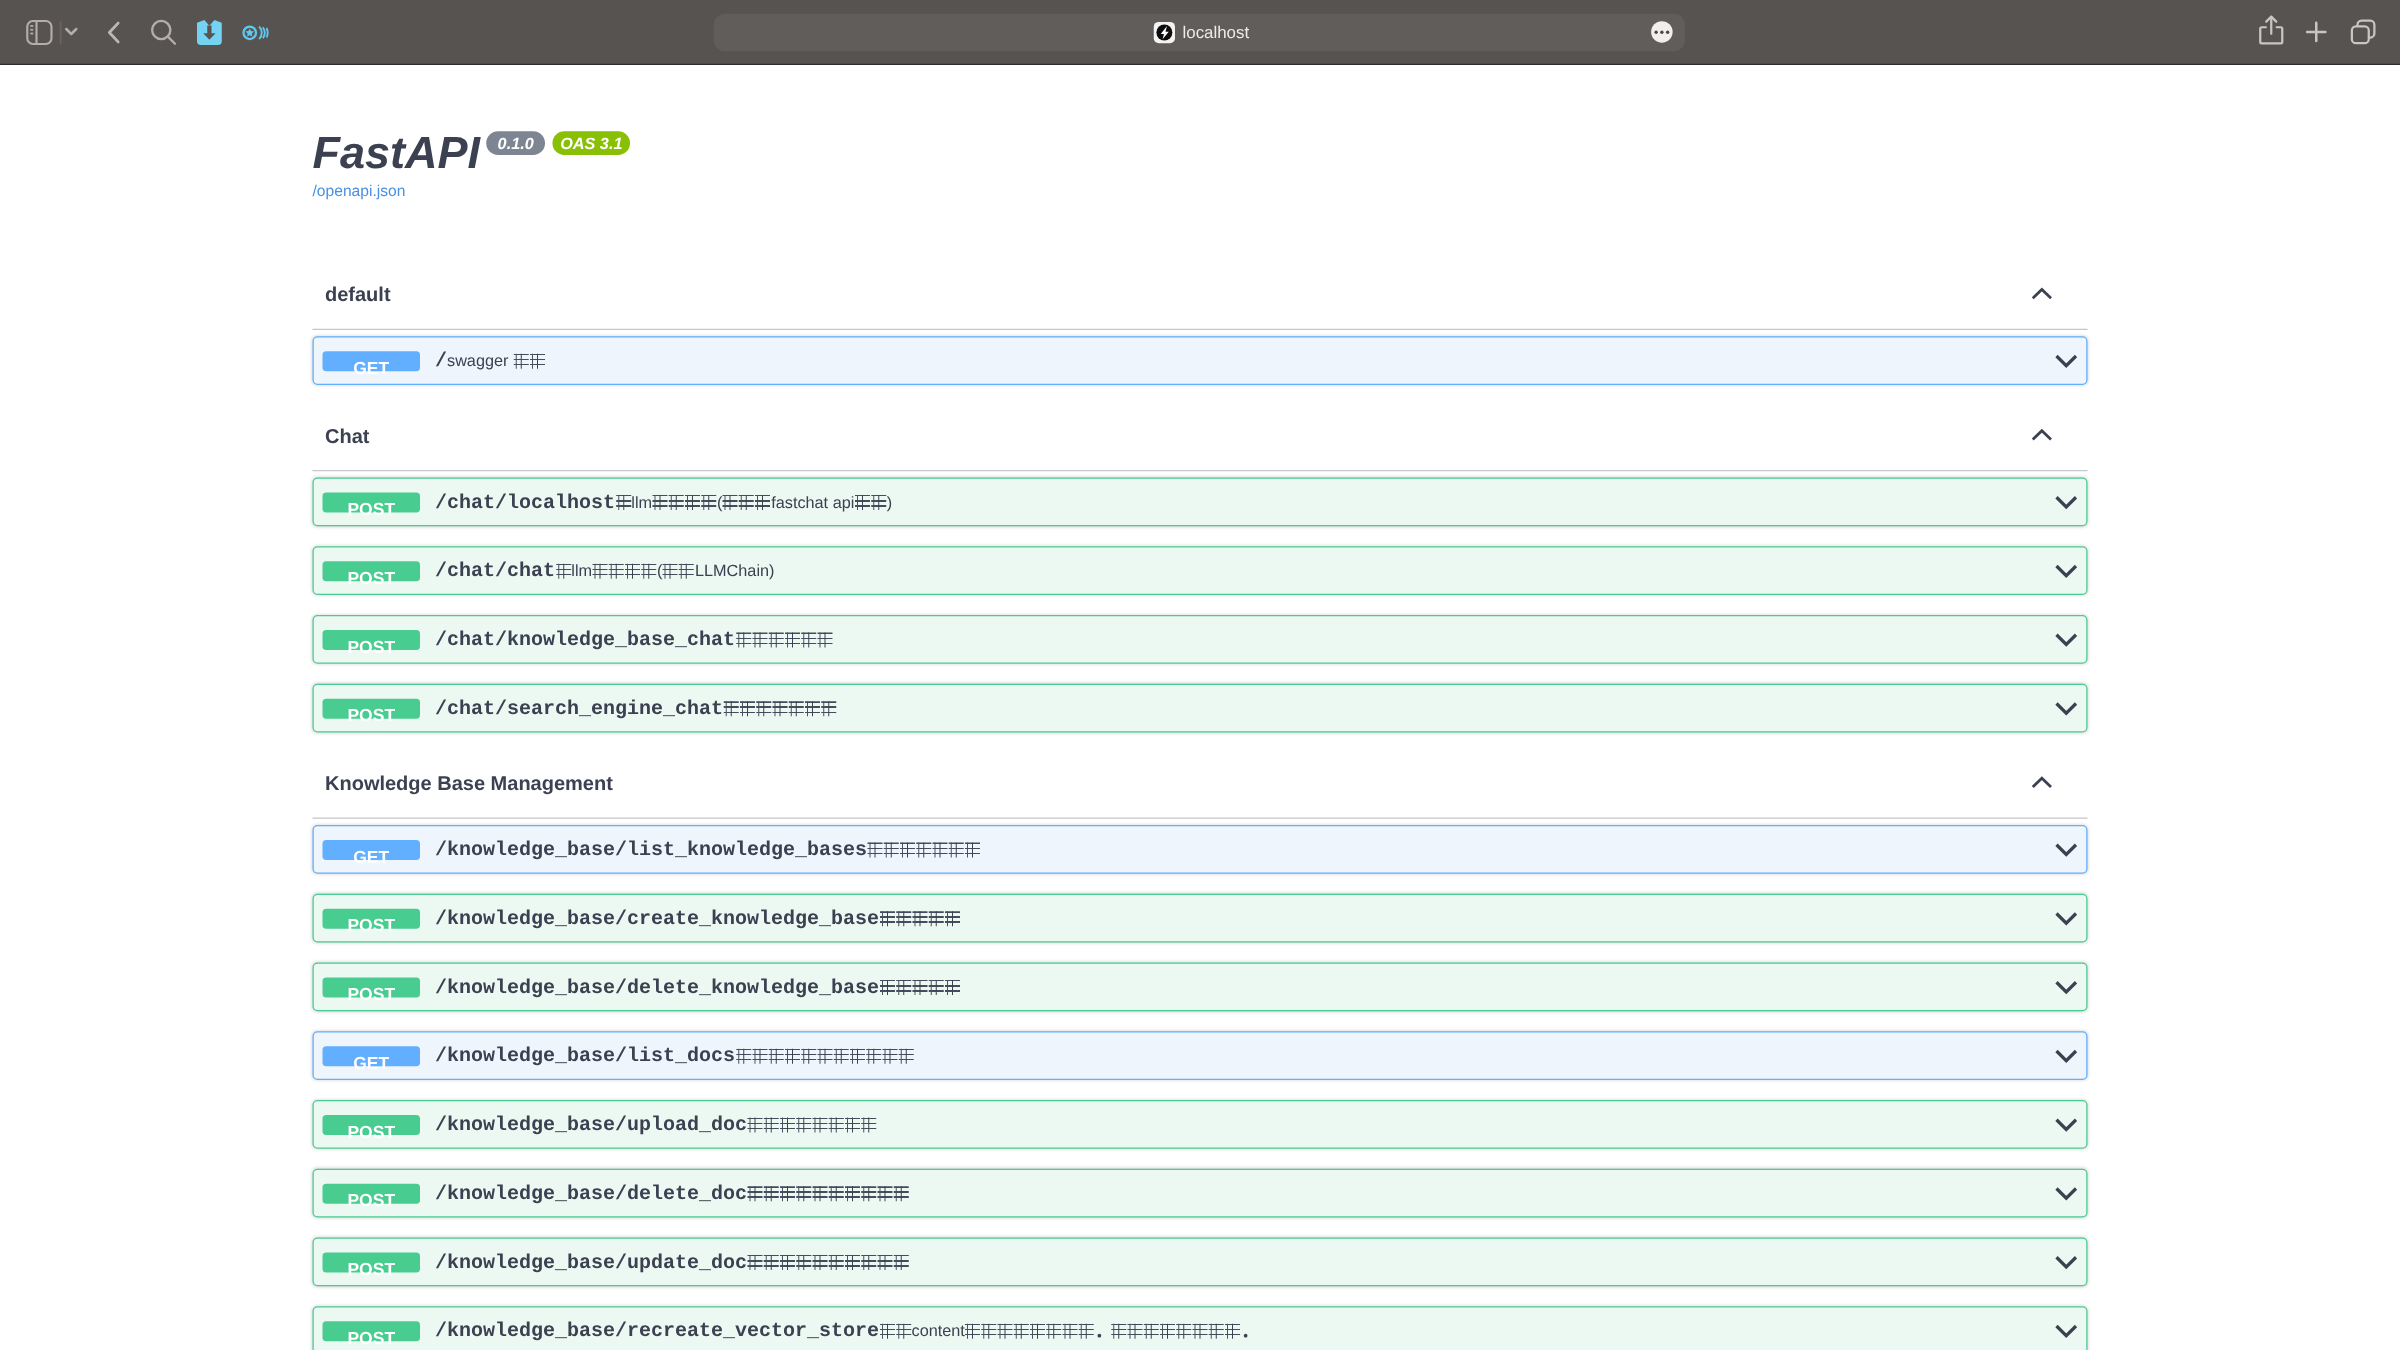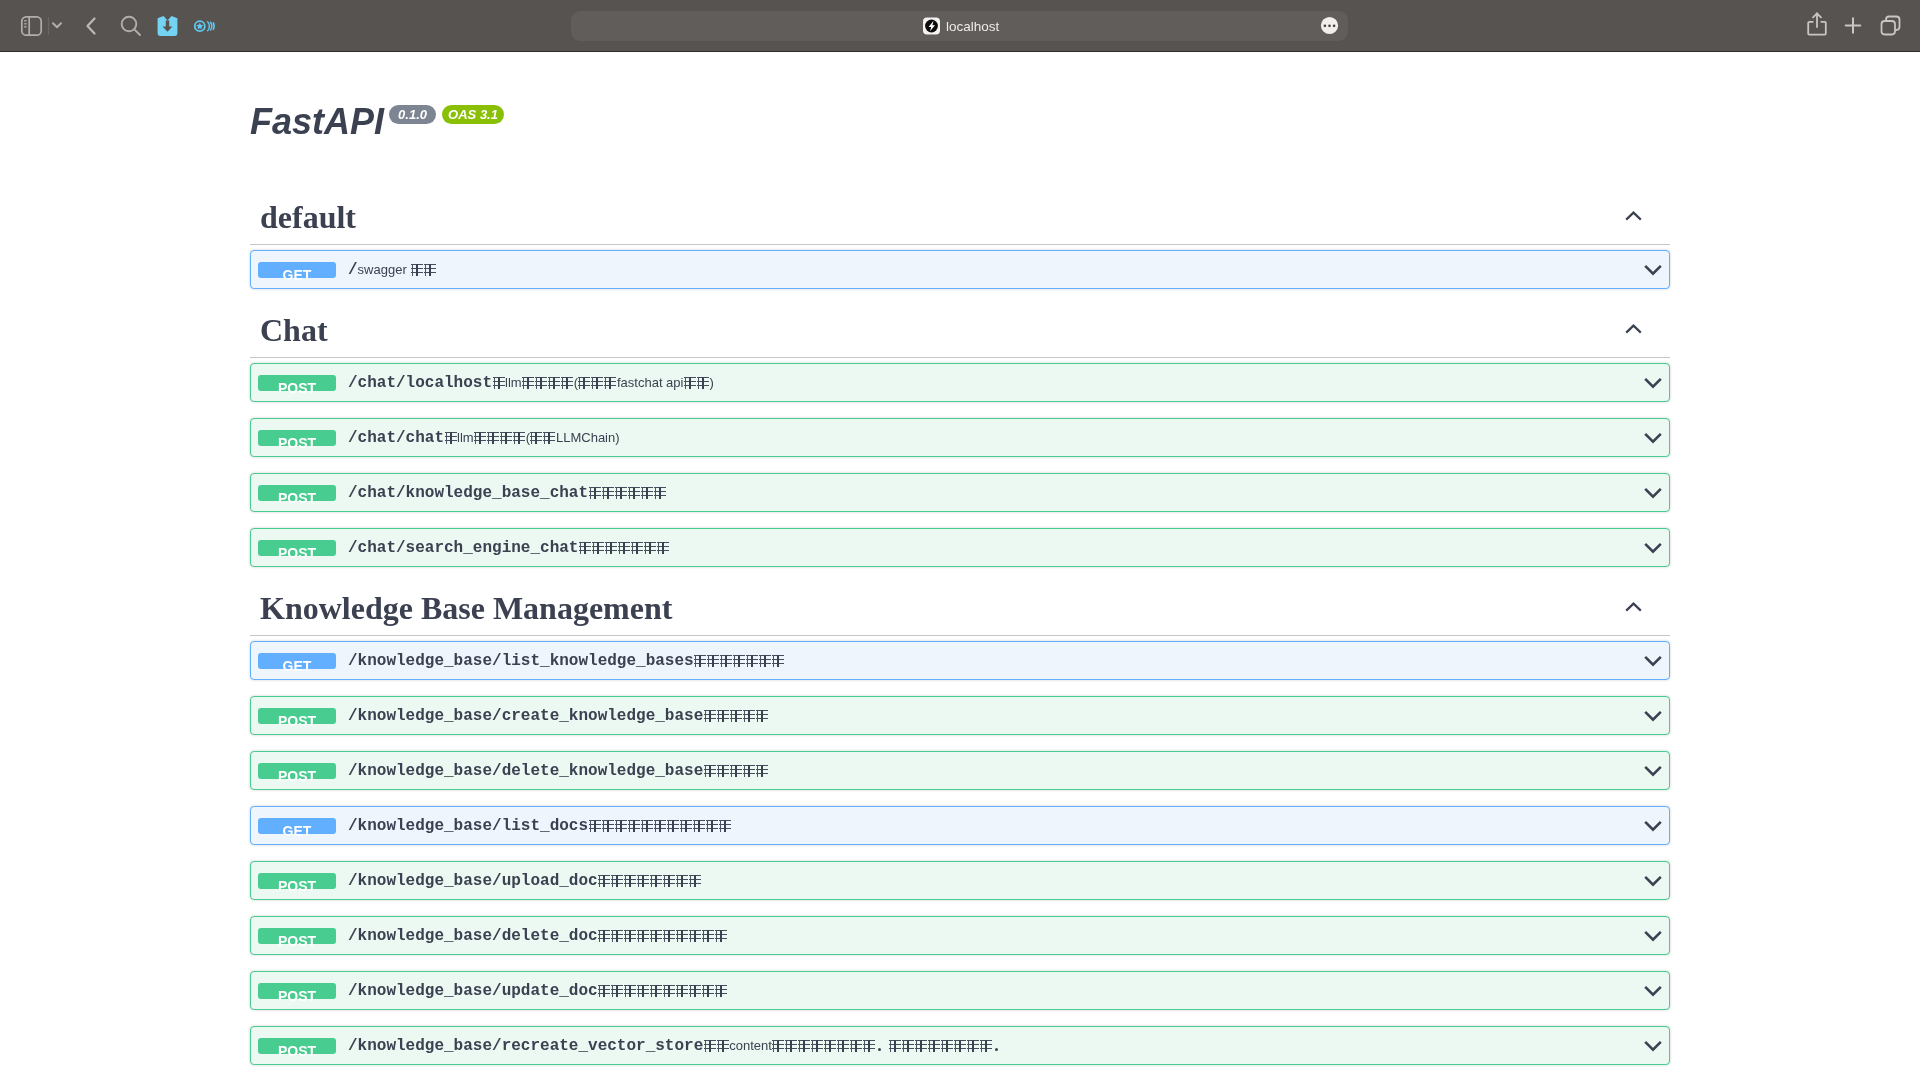--- a/index.html
+++ b/index.html
@@ -16,23 +16,23 @@
   h2.title { margin-top:49px; font-size:36px; font-weight:bold; color:#3b4151;
     line-height:41px;font-style:italic; }
   .vbadge, .oasbadge { display:inline-block; position:relative; top:-15px;
     height:19px; line-height:19px; border-radius:10px; color:#fff;
     font-size:13px; font-weight:bold; text-align:center; vertical-align:baseline; }
   .vbadge { width:47px; background:#7d8492; margin-left:5px; letter-spacing:0; }
   .oasbadge { width:62px; background:#89bf04; margin-left:6px; }
   .baseurl { display:block; margin-top:3px; font-size:12.5px; color:#4990e2;
     text-decoration:none; line-height:16px; }
   .tagsect { }
-  h3.optag { position:relative; font-size:32px; font-weight:bold; color:#3b4151;
+  h3.optag { position:relative; font-size:16px; font-weight:bold; color:#3b4151;
     line-height:31px; padding:10px 20px 11px 10px; margin:0 0 5px 0;
-    border-bottom:1px solid #c4c6cb;font-family:Liberation Serif, serif; }
+    border-bottom:1px solid #c4c6cb; }
   h3.optag svg { position:absolute; right:28px; top:50%; margin-top:-10.5px; }
   .op { position:relative; display:flex; align-items:center; height:37px;
     border-width:1px; border-style:solid; border-radius:4px; margin:0 0 16px 0;
     box-shadow:0 0 3px rgba(0,0,0,.19); padding:0; }
   .op.get  { background:#eef5fd; border-color:#61affe; }
   .op.post { background:#ecf8f2; border-color:#49cc90; }
   .pill { width:78px; height:16px; line-height:26px; border-radius:3px;
     color:#fff; font-size:14px; font-weight:bold; text-align:center;
     margin-left:7px; flex:none; }
   .get  .pill { background:#61affe; }
@@ -123,20 +123,21 @@
 
   <g stroke="#c9c5c2" stroke-width="1.8">
     <rect x="1886" y="16.5" width="13.5" height="13.5" rx="3.2" fill="none"></rect>
     <rect x="1881.5" y="21" width="13.5" height="13.5" rx="3.2" fill="#575350"></rect>
   </g>
 </svg>
 </div>
 <div id="page">
   <div class="wrapper">
     <h2 class="title">FastAPI<span class="vbadge">0.1.0</span><span class="oasbadge">OAS 3.1</span></h2>
+    <span class="baseurl">/openapi.json</span>
     <div style="height:50px"></div>
     <div class="tagsect">
       <h3 class="optag">default<svg width="17" height="16" viewBox="0 0 17 16">
             <polyline points="1.2,11.6 8.5,4.6 15.8,11.6" fill="none" stroke="#3b4151" stroke-width="2.2"></polyline>
           </svg></h3>
       <div class="op get">
           <span class="pill">GET</span>
           <span class="path">/</span>
           <span class="desc">swagger <i class="cj"></i><i class="cj"></i></span>
           <svg class="arrow" width="20" height="20" viewBox="0 0 20 20">

